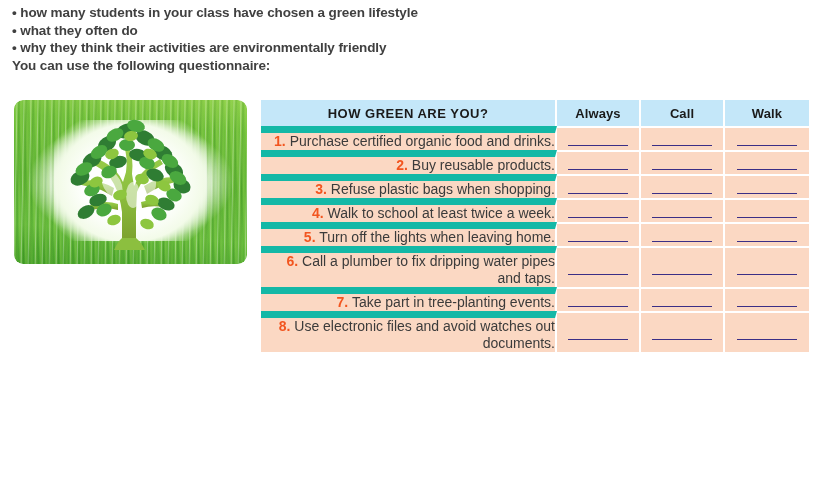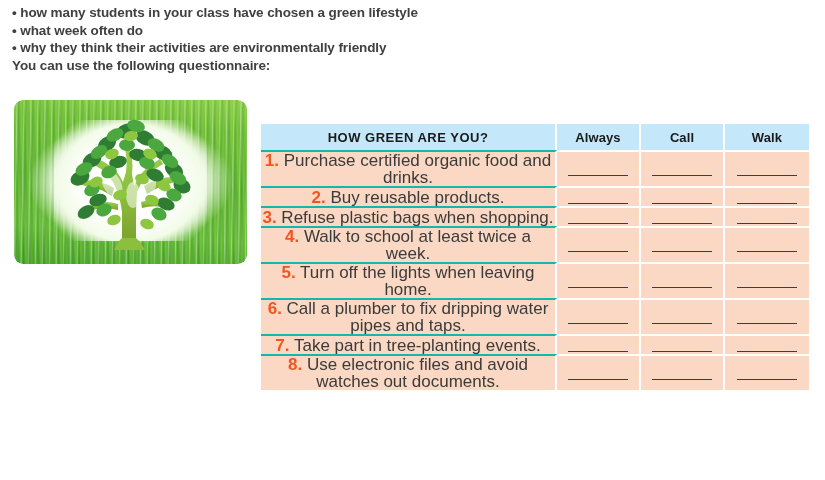--- a/index.html
+++ b/index.html
@@ -87,21 +87,20 @@
 
   
   .table {
     position: absolute;
     left: 261px;
     top: 100px;
     width: 548px;
     border-collapse: separate;
     border-spacing: 0;
     table-layout: fixed;
-    margin-top: 24px;
   }
   .table td, .table th {
     padding: 0;
     margin: 0;
     vertical-align: middle;
   }
 
   .hdr-cell {
     background: #c4e7f9;
     color: #1a1a1a;
@@ -111,26 +110,26 @@
     height: 26px;
     border-right: 2px solid #ffffff;
     letter-spacing: 0.1px;
   }
   .hdr-cell.last { border-right: none; }
   .hdr-main { letter-spacing: 0.5px; }
 
   .q-cell {
     background: #fbd8c3;
     color: #3b3b3b;
-    font-size: 17px;
+    font-size: 14px;
     line-height: 17px;
     padding: 5px 8px 5px 9px;
-    border-top: 2px solid #14b8a6;
+    border-top: 7px solid #14b8a6;
     border-right: 2px solid #ffffff;
-    text-align: center;
+    text-align: right;
   }
   .q-num {
     color: #f2551f;
     font-weight: bold;
   }
 
   .a-cell {
     background: #fbd8c3;
     border-top: 2px solid #ffffff;
     border-right: 2px solid #ffffff;
@@ -147,21 +146,21 @@
     vertical-align: middle;
     position: relative;
     top: 6px;
   }
 </style>
 </head>
 <body>
 
 <div class="intro">
   <div class="intro-line">• how many students in your class have chosen a green lifestyle</div>
-  <div class="intro-line">• what week often do</div>
+  <div class="intro-line">• what they often do</div>
   <div class="intro-line">• why they think their activities are environmentally friendly</div>
   <div class="intro-line">You can use the following questionnaire:</div>
 </div>
 
 <div class="illustration">
   <div class="ill-grass"></div>
   <div class="ill-blades"></div>
   <div class="ill-inner-glow"></div>
   <svg class="ill-tree" viewBox="0 0 233 164">
     <defs>

